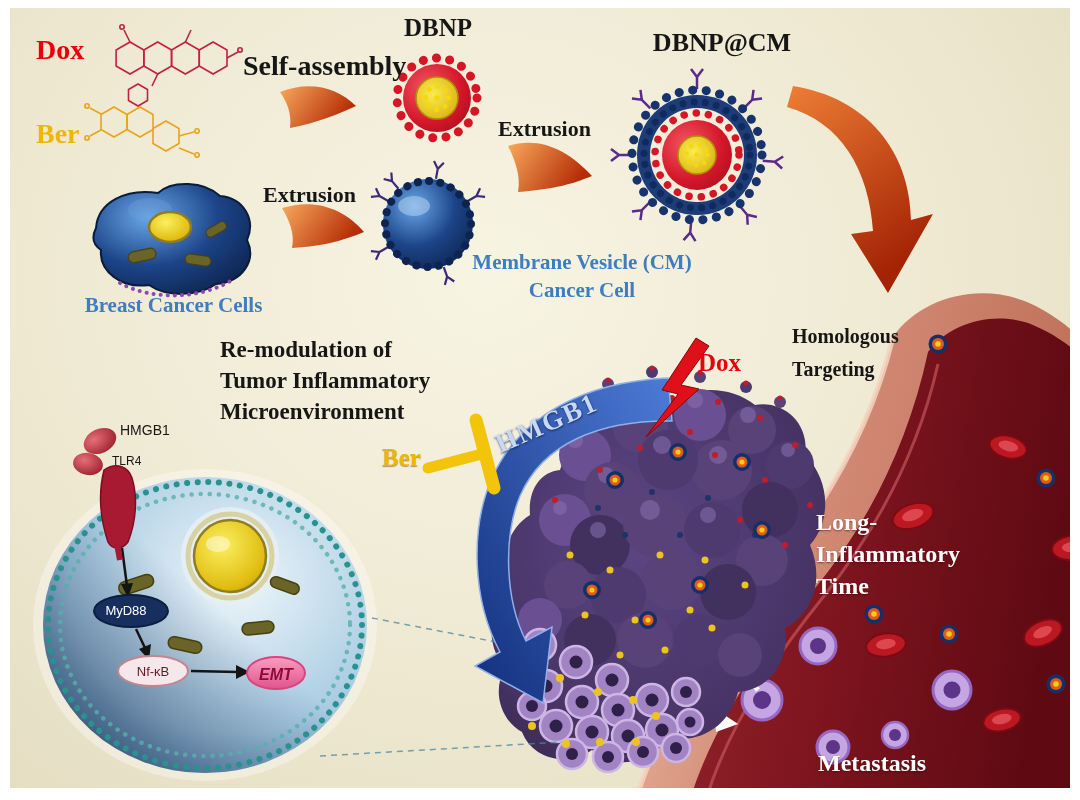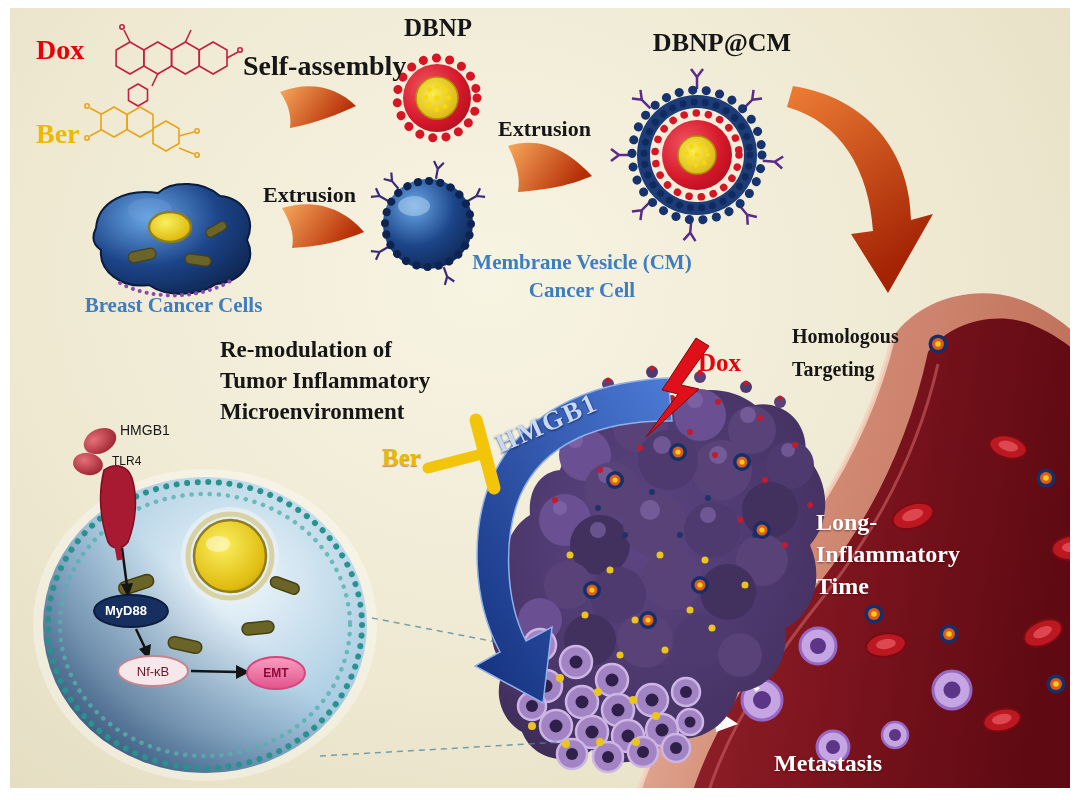--- a/index.html
+++ b/index.html
@@ -529,29 +529,29 @@
   <div>Homologous</div>
   <div>Targeting</div>
 </div>
 <div class="lbl" style="left:220px;top:334px;font-size:23px;line-height:31px;">
   <div>Re-modulation of</div>
   <div>Tumor Inflammatory</div>
   <div>Microenvironment</div>
 </div>
 <div class="lbl small-sans" style="left:120px;top:422px;font-size:14px;">HMGB1</div>
 <div class="lbl small-sans" style="left:112px;top:454px;font-size:12px;">TLR4</div>
-<div class="lbl small-sans" style="left:94px;top:603px;width:64px;text-align:center;font-size:13px;font-weight:700;color:#ffffff;">MyD88</div>
+<div class="lbl small-sans" style="left:94px;top:603px;width:64px;text-align:center;font-size:13px;font-weight:400;color:#ffffff;">MyD88</div>
 <div class="lbl small-sans" style="left:116px;top:664px;width:74px;text-align:center;font-size:13px;font-weight:400;color:#6a1525;">Nf-κB</div>
-<div class="lbl small-sans" style="left:248px;top:666px;width:56px;text-align:center;font-size:12px;font-weight:700;color:#8e0a38;">EMT</div>
+<div class="lbl small-sans" style="left:248px;top:666px;width:56px;text-align:center;font-size:16px;font-weight:700;color:#8e0a38;font-style:italic;">EMT</div>
 <div class="lbl" style="left:497px;top:430px;font-size:27px;letter-spacing:2px;color:#c9d9f2;text-shadow:0 1px 2px rgba(10,25,70,.8);transform:rotate(-24deg);transform-origin:left center;">HMGB1</div>
 <div class="lbl gold" style="left:382px;top:444px;font-size:25px;text-shadow:0 1px 1px rgba(90,60,0,.5);">Ber</div>
 <div class="lbl red" style="left:698px;top:349px;font-size:25px;">Dox</div>
 <div class="lbl white" style="left:816px;top:506px;font-size:24px;line-height:32px;">
   <div>Long-</div>
   <div>Inflammatory</div>
   <div>Time</div>
 </div>
-<div class="lbl white" style="left:760px;top:750px;width:136px;text-align:center;font-size:24px;">Metastasis</div>
+<div class="lbl white" style="left:804px;top:750px;width:136px;text-align:center;font-size:24px;">Metastasis</div>
 
 <div class="frame" style="left:0;top:0;width:1080px;height:8px;"></div>
 <div class="frame" style="left:0;top:788px;width:1080px;height:12px;"></div>
 <div class="frame" style="left:0;top:0;width:10px;height:800px;"></div>
 <div class="frame" style="left:1070px;top:0;width:10px;height:800px;"></div>
 
 </body></html>

